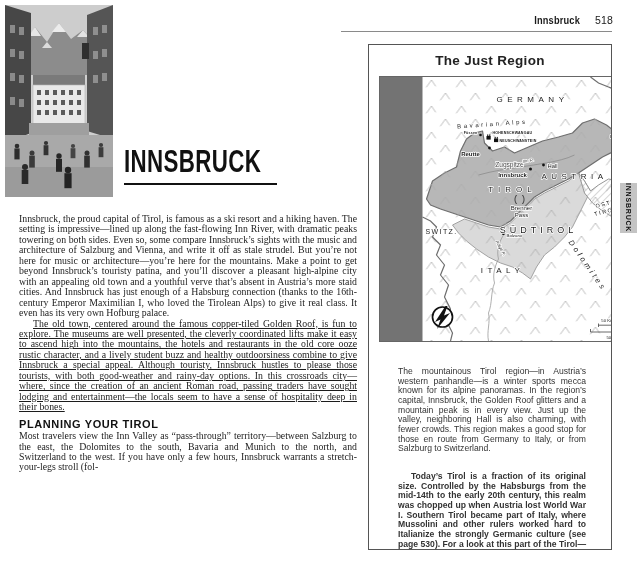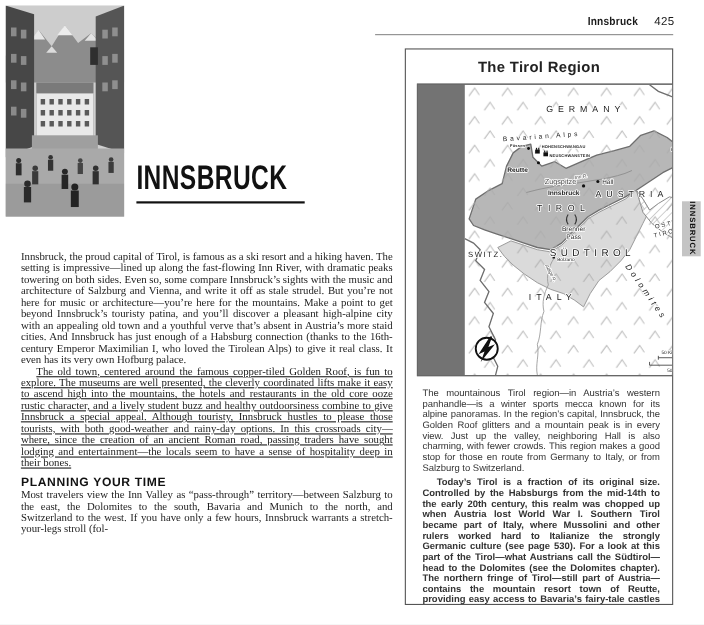--- a/index.html
+++ b/index.html
@@ -16,38 +16,38 @@
   
   .photo{position:absolute;left:5px;top:5px;width:108px;height:192px;background:#cfcfcf;overflow:hidden;}
 
   
   .chapter-title{position:absolute;left:124px;top:144px;font-weight:700;font-size:31px;
                  letter-spacing:.5px;color:#111;white-space:nowrap;}
   .chapter-title .cond{display:inline-block;transform:scaleX(.72);transform-origin:left center;}
   .title-rule{position:absolute;left:124px;top:183px;width:153px;height:1.6px;background:#111;}
 
   
-  .body-col{position:absolute;left:19px;top:229px;width:338px;
+  .body-col{position:absolute;left:19px;top:214px;width:338px;
             font-family:"Liberation Serif",serif;font-size:9.8px;line-height:10.45px;
             text-align:justify;color:#1c1c1c;}
   .body-col p{margin:0;}
   .body-col p.ind{text-indent:14px;text-decoration:underline;}
   .sec-head{font-family:"Liberation Sans",sans-serif;font-weight:700;font-size:11px;
             letter-spacing:.6px;margin:6px 0 2px 0;color:#111;}
 
   
   .side-box{position:absolute;left:368px;top:44px;width:244px;height:506px;
             border:1.6px solid #555;box-sizing:border-box;background:#fff;overflow:hidden;}
   .side-title{position:absolute;top:8px;left:0;width:100%;text-align:center;
               font-weight:700;font-size:13.5px;letter-spacing:.3px;color:#222;}
   .map-frame{position:absolute;left:10px;top:31px;width:225px;height:264px;
              border:1px solid #666;box-sizing:content-box;background:#737373;padding-left:42px;}
   .caption{position:absolute;left:11px;top:304px;width:224px;
            font-size:8.6px;line-height:9.65px;text-align:justify;color:#333;}
-  .caption p{margin:4px;}
+  .caption p{margin:18px;}
   .caption p.ind{text-indent:13px;font-weight:bold;}
 
   
   .m{font-family:"Liberation Sans",sans-serif;fill:#1c1c1c;
      paint-order:stroke;stroke:#ffffff;stroke-width:1.5px;stroke-linejoin:round;}
   .m.big{font-size:8px;letter-spacing:4.5px;}
   .m.reg{font-size:8px;letter-spacing:5px;}
   .m.city{font-size:5.8px;}
   .m.cityb{font-size:6px;font-weight:700;}
   .m.tiny{font-size:3.6px;font-weight:700;letter-spacing:.2px;}
@@ -60,21 +60,21 @@
             display:flex;align-items:center;justify-content:center;}
   .side-tab span{writing-mode:vertical-rl;font-size:7px;font-weight:700;letter-spacing:.8px;color:#111;}
 </style>
 </head>
 <body>
 
 <div class="page">
 
   <div class="running-head">
     <span class="bk">Innsbruck</span>
-    <span class="pg">425</span>
+    <span class="pg">518</span>
   </div>
   <div class="head-rule"></div>
 
   <div class="photo">
     <svg width="108" height="192" viewBox="0 0 108 192">
       <rect x="0" y="0" width="108" height="70" fill="#cdcdcd"></rect>
       <path d="M0,46 L10,30 L20,42 L30,22 L42,37 L54,18 L66,34 L78,25 L90,38 L100,30 L108,40 V70 H0 Z" fill="#8c8c8c"></path>
       <path d="M30,22 L36,31 L24,31 Z" fill="#e7e7e7"></path>
       <path d="M54,18 L61,27 L47,27 Z" fill="#ececec"></path>
       <path d="M78,25 L84,32 L72,32 Z" fill="#e2e2e2"></path>
@@ -167,26 +167,26 @@
   </div>
 
   <div class="chapter-title">
     <span class="cond">INNSBRUCK</span>
   </div>
   <div class="title-rule"></div>
 
   <div class="body-col">
     <p>Innsbruck, the proud capital of Tirol, is famous as a ski resort and a hiking haven. The setting is impressive—lined up along the fast-flowing Inn River, with dramatic peaks towering on both sides. Even so, some compare Innsbruck’s sights with the music and architecture of Salzburg and Vienna, and write it off as stale strudel. But you’re not here for music or architecture—you’re here for the mountains. Make a point to get beyond Innsbruck’s touristy patina, and you’ll discover a pleasant high-alpine city with an appealing old town and a youthful verve that’s absent in Austria’s more staid cities. And Innsbruck has just enough of a Habsburg connection (thanks to the 16th-century Emperor Maximilian I, who loved the Tirolean Alps) to give it real class. It even has its very own Hofburg palace.</p>
     <p class="ind">The old town, centered around the famous copper-tiled Golden Roof, is fun to explore. The museums are well presented, the cleverly coordinated lifts make it easy to ascend high into the mountains, the hotels and restaurants in the old core ooze rustic character, and a lively student buzz and healthy outdoorsiness combine to give Innsbruck a special appeal. Although touristy, Innsbruck hustles to please those tourists, with both good-weather and rainy-day options. In this crossroads city—where, since the creation of an ancient Roman road, passing traders have sought lodging and entertainment—the locals seem to have a sense of hospitality deep in their bones.</p>
-    <div class="sec-head">PLANNING YOUR TIME</div>
+    <div class="sec-head">PLANNING YOUR TIROL</div>
     <p>Most travelers view the Inn Valley as “pass-through” territory—between Salzburg to the east, the Dolomites to the south, Bavaria and Munich to the north, and Switzerland to the west. If you have only a few hours, Innsbruck warrants a stretch-your-legs stroll (fol-</p>
   </div>
 
   <div class="side-box">
-    <div class="side-title">The Tirol Region</div>
+    <div class="side-title">The Just Region</div>
 
     <div class="map-frame">
       <svg width="225" height="264" viewBox="0 0 224 264">
         <defs>
           <pattern id="mtn" width="30" height="26" patternUnits="userSpaceOnUse">
             <path d="M4,10 L9,3 L13,9" fill="none" stroke="#ababab" stroke-width="0.9" stroke-linecap="round"></path>
             <path d="M18,23 L23,16 L27,22" fill="none" stroke="#ababab" stroke-width="0.9" stroke-linecap="round"></path>
           </pattern>
           <pattern id="hatch" width="5" height="5" patternUnits="userSpaceOnUse" patternTransform="rotate(45)">
             <line x1="0" y1="0" x2="0" y2="5" stroke="#979797" stroke-width="0.8"></line>

